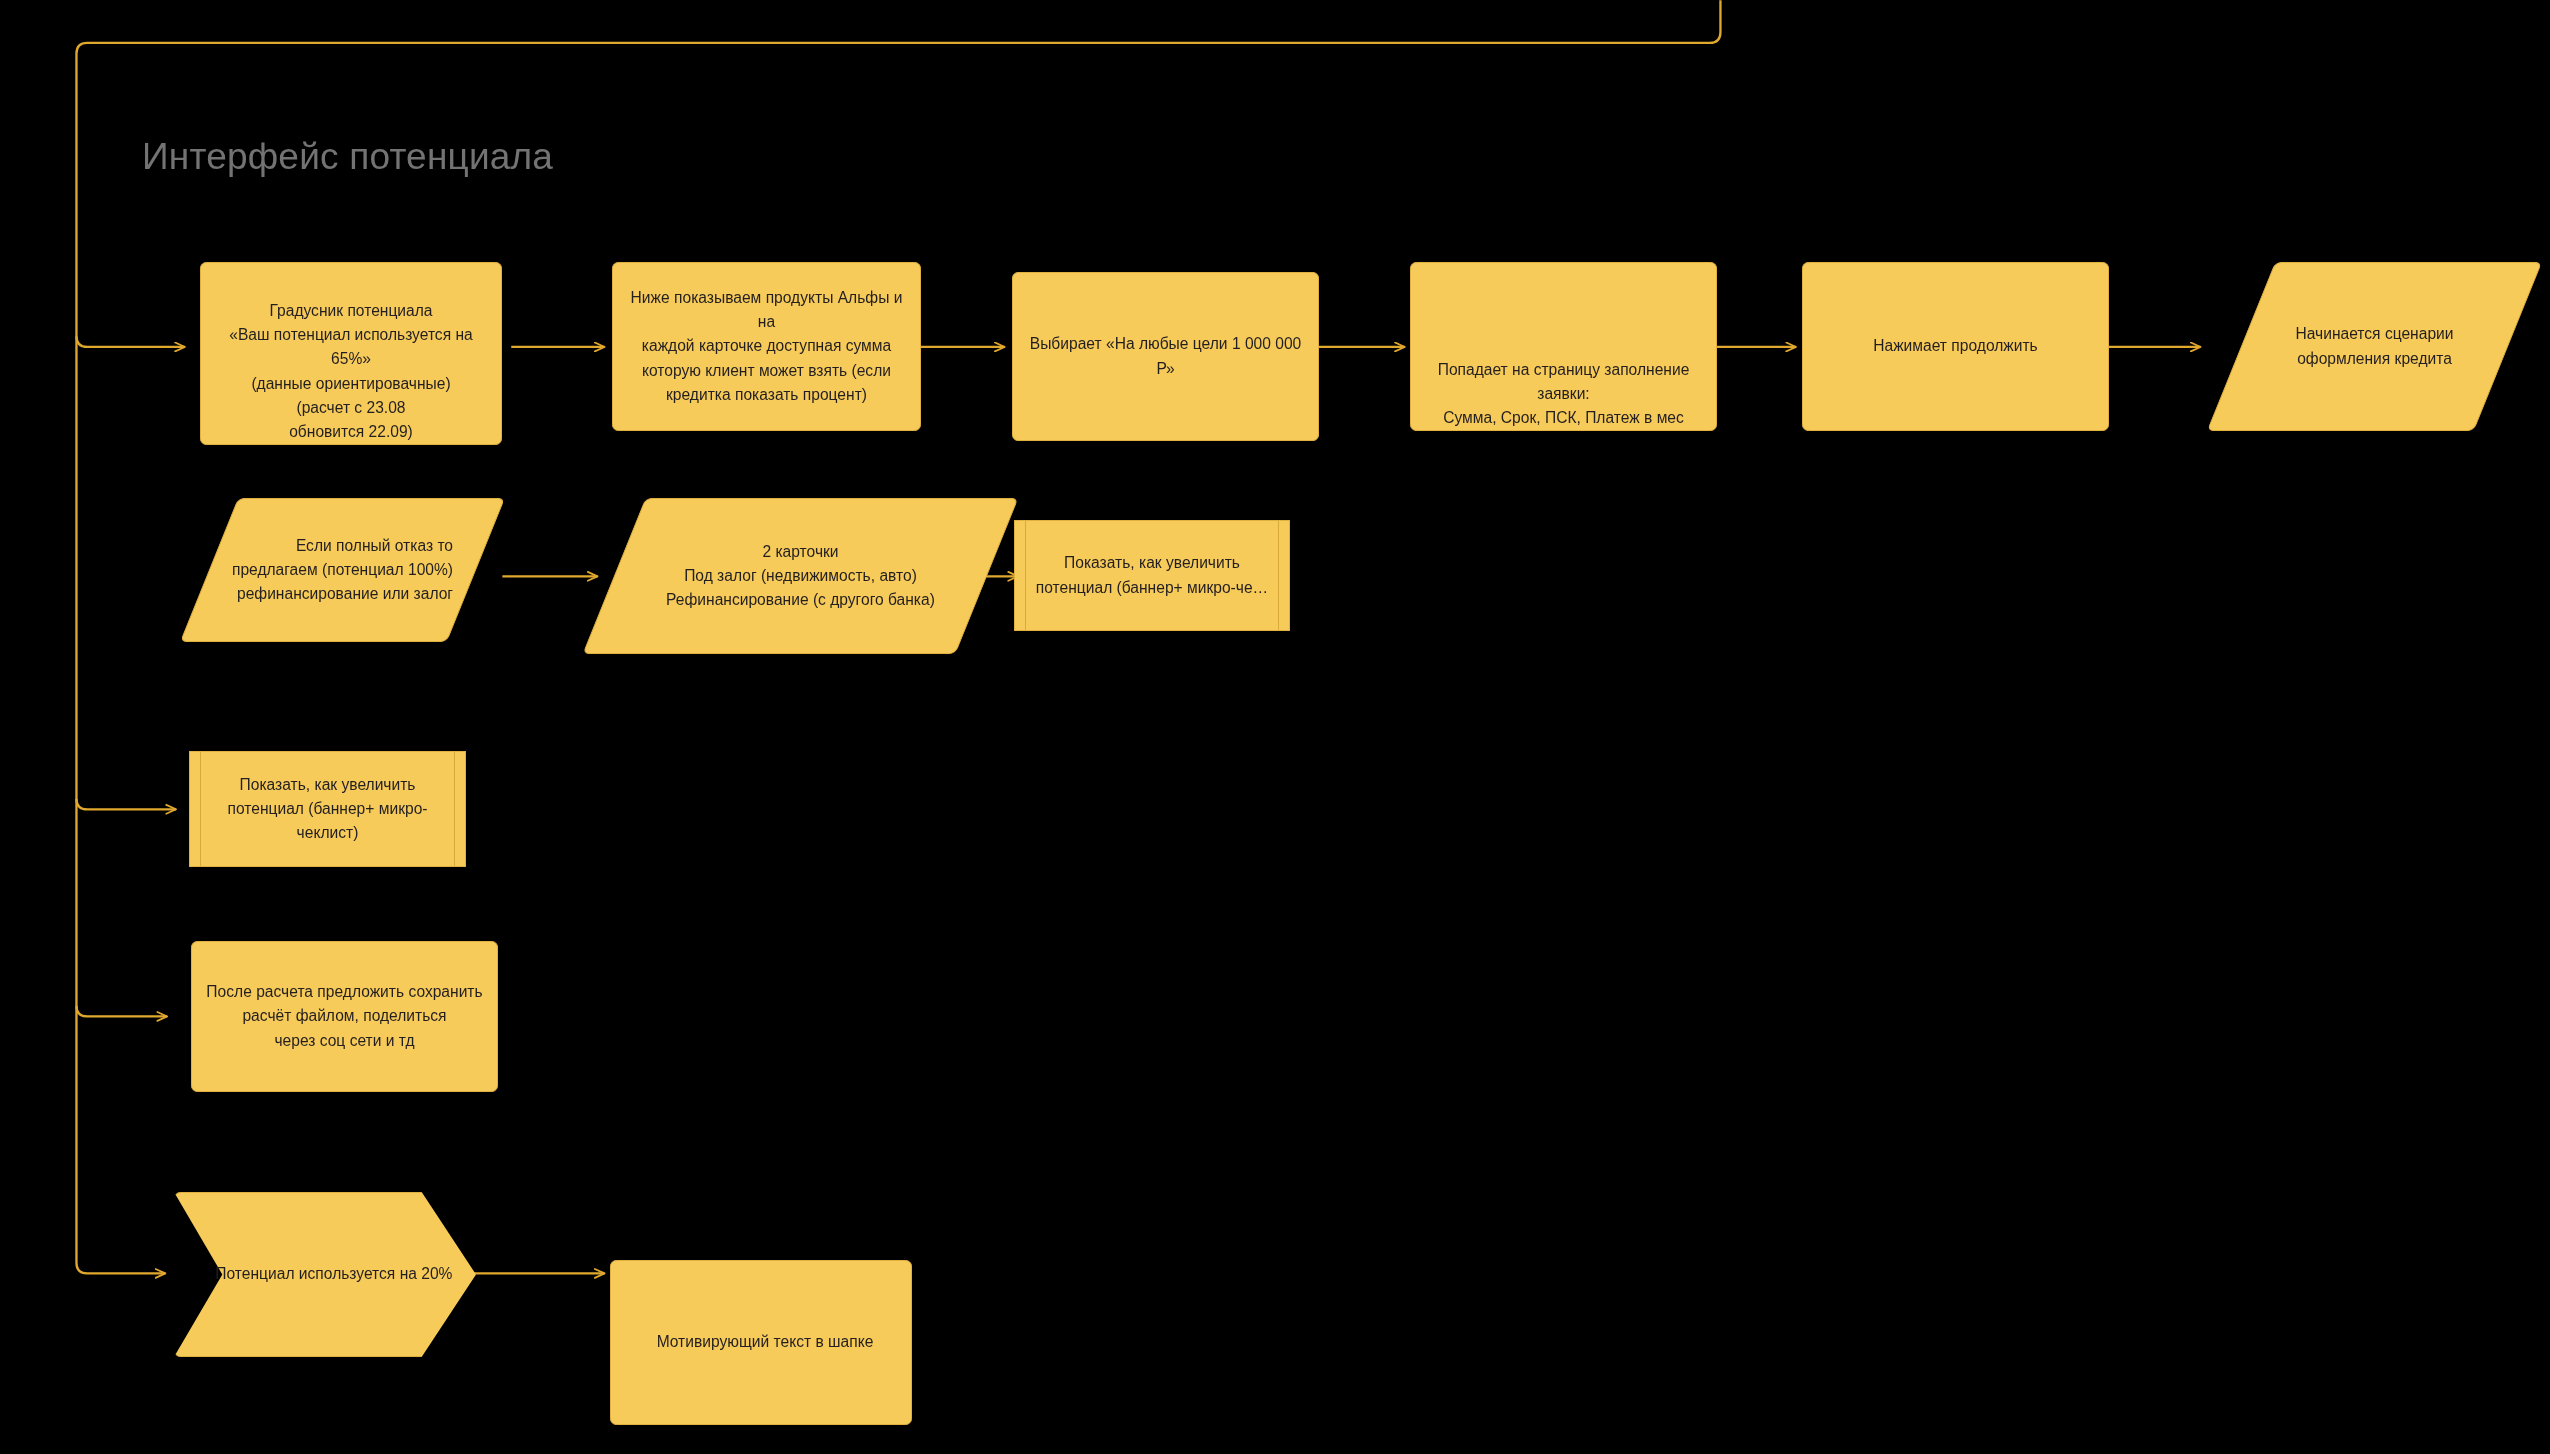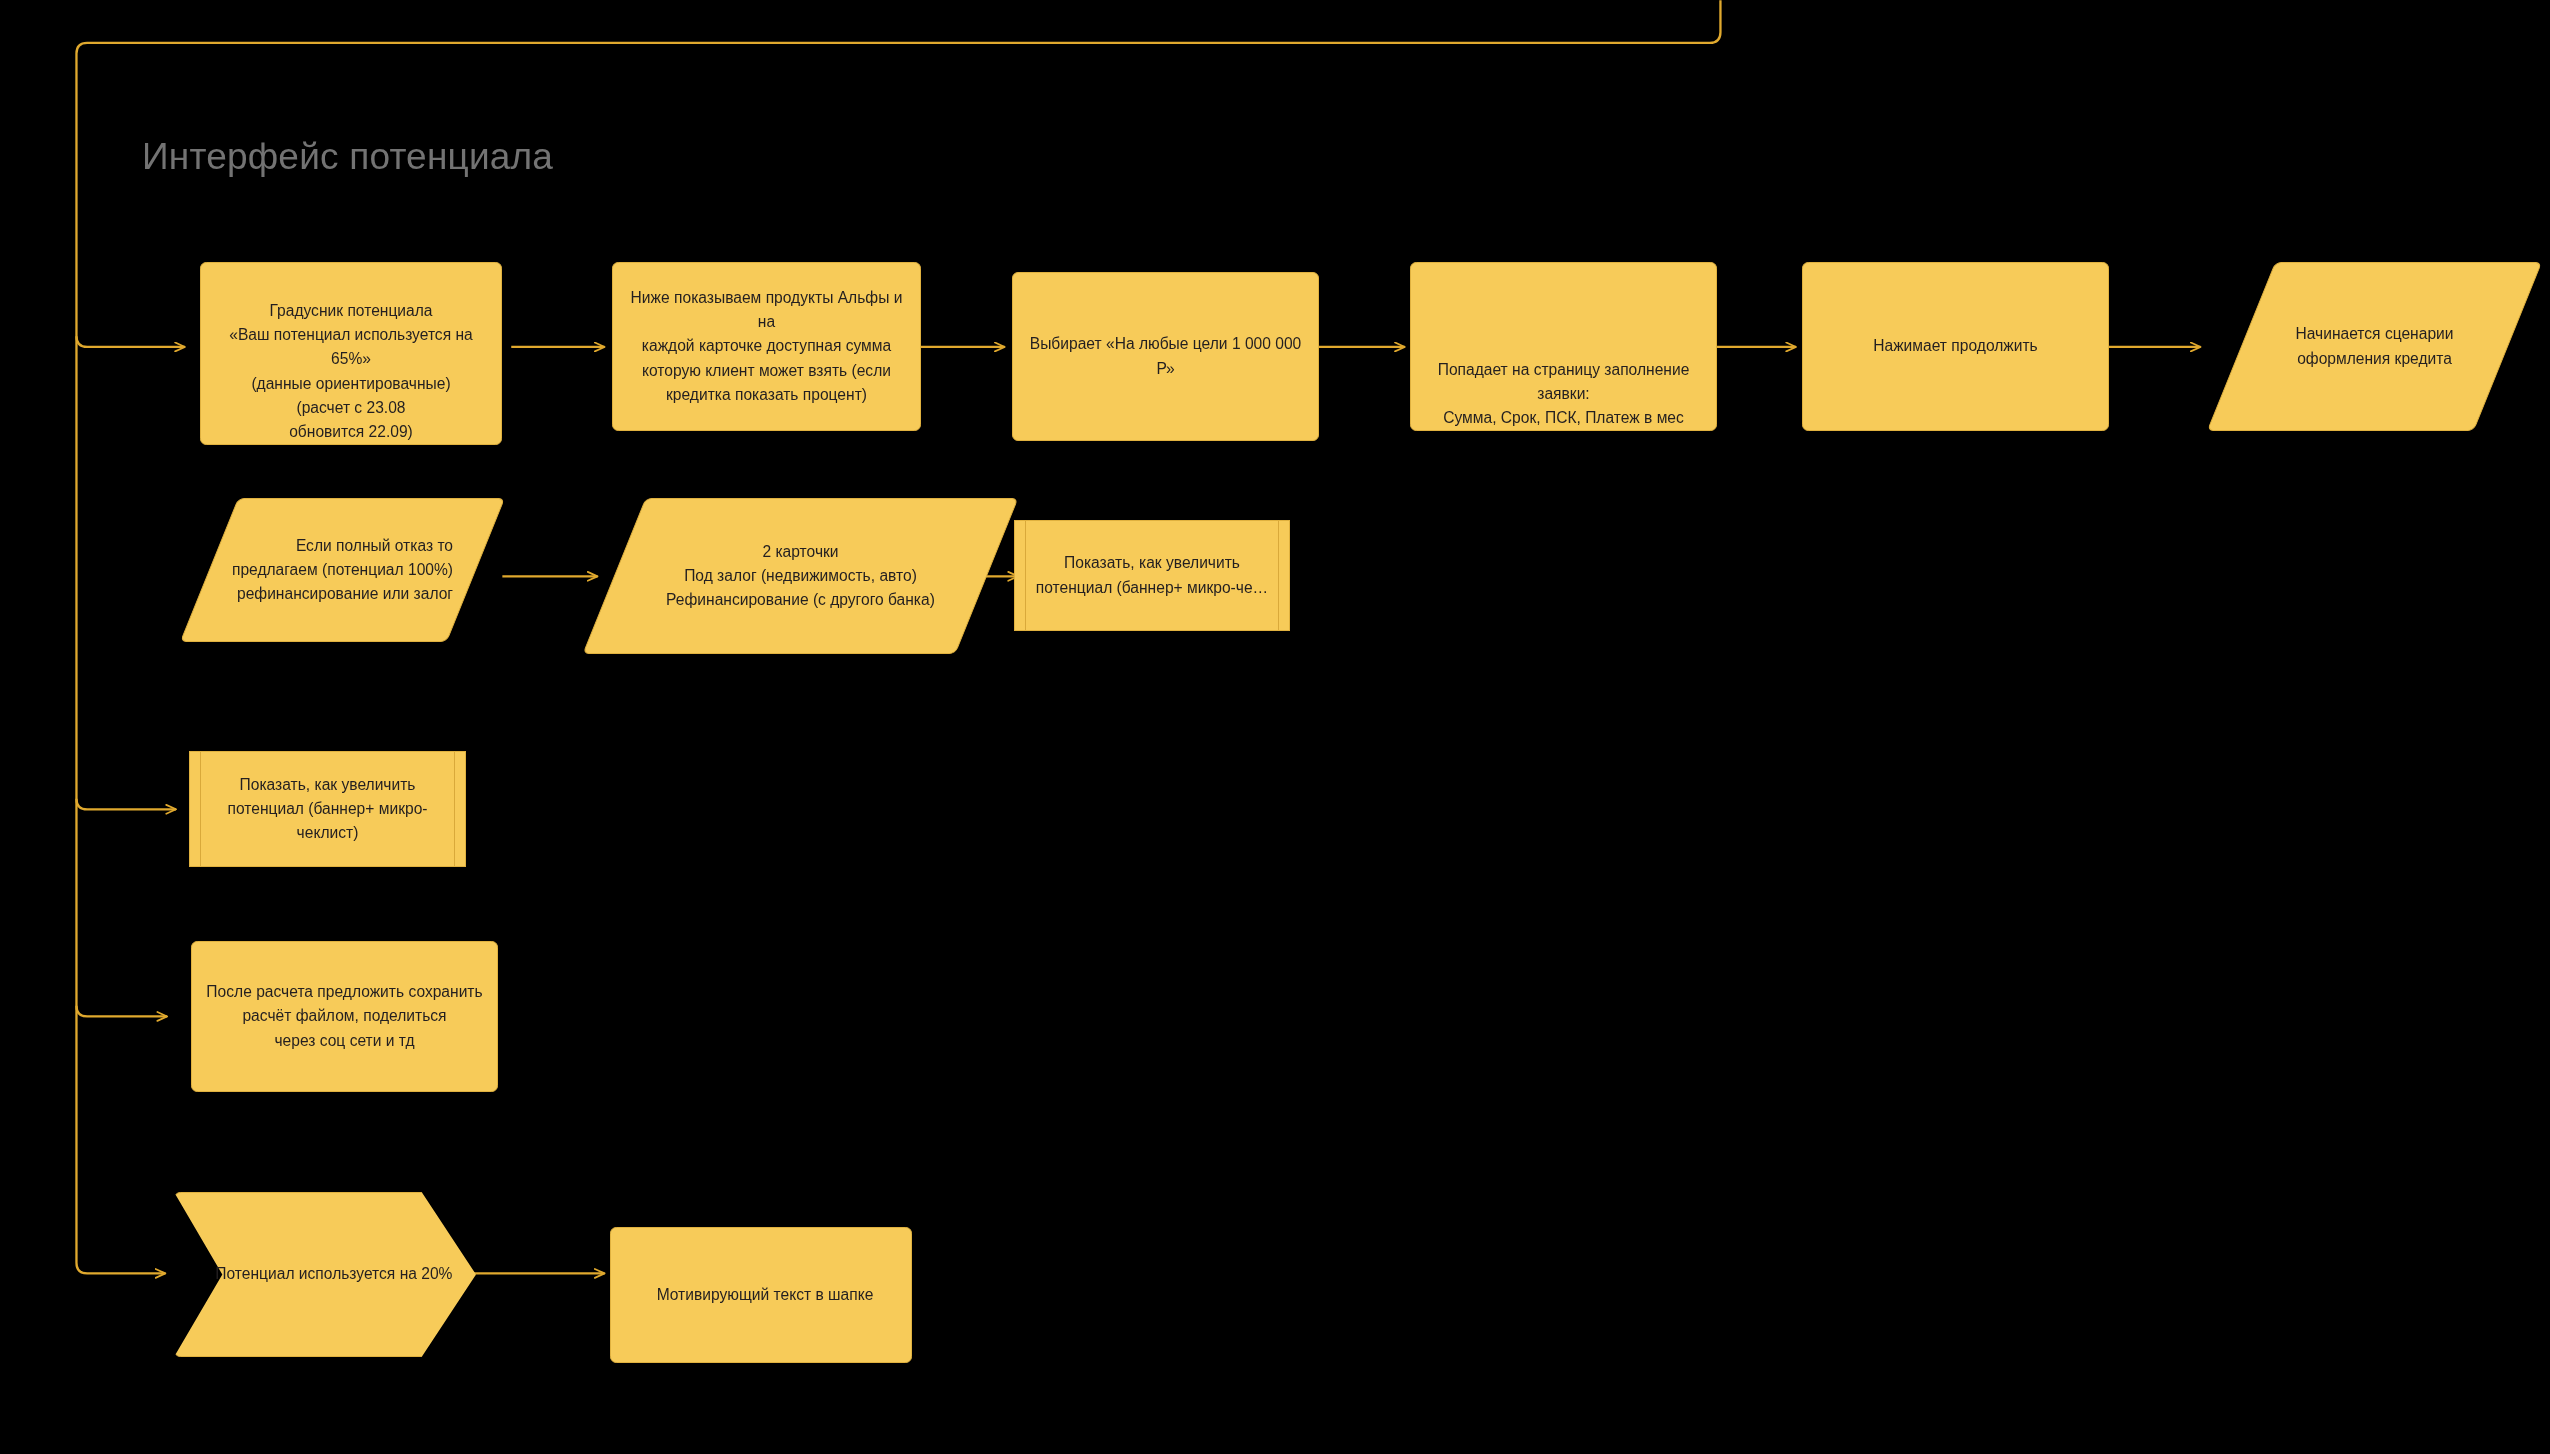--- a/index.html
+++ b/index.html
@@ -203,18 +203,18 @@
     <span class="txt">После расчета предложить сохранить
 расчёт файлом, поделиться
 через соц сети и тд</span>
   </div>
 
   <div class="node shape-chevron" style="left:174px; top:1192px; width:302px; height:165px;">
     <span class="skin"></span>
     <span class="txt">Потенциал используется на 20%</span>
   </div>
 
-  <div class="node shape-rect" style="left:610px; top:1227px; width:302px; height:136px;padding-left:8px;">
+  <div class="node shape-rect" style="left:610px; top:1260px; width:302px; height:165px;padding-left:8px;">
     <span class="txt">Мотивирующий текст в шапке</span>
   </div>
 
 </div>
 
 
 </body></html>

